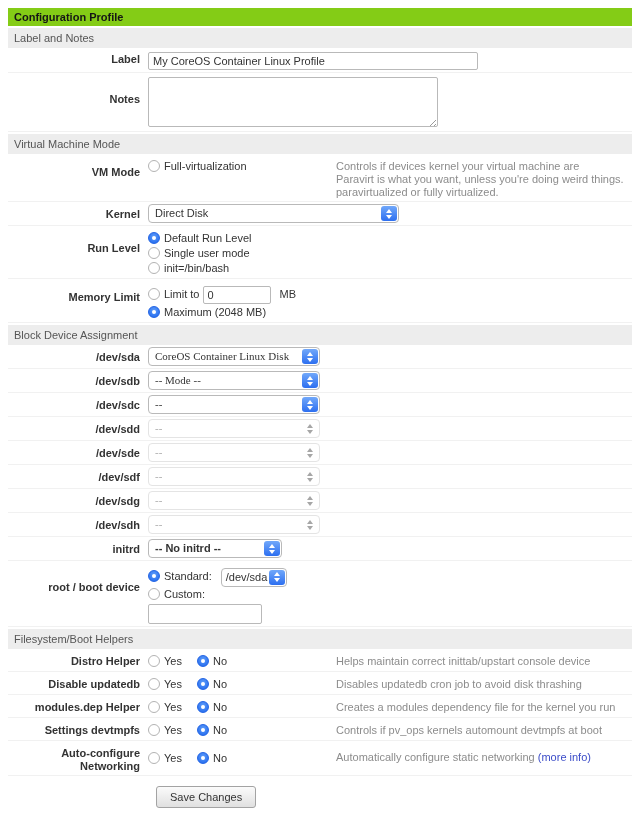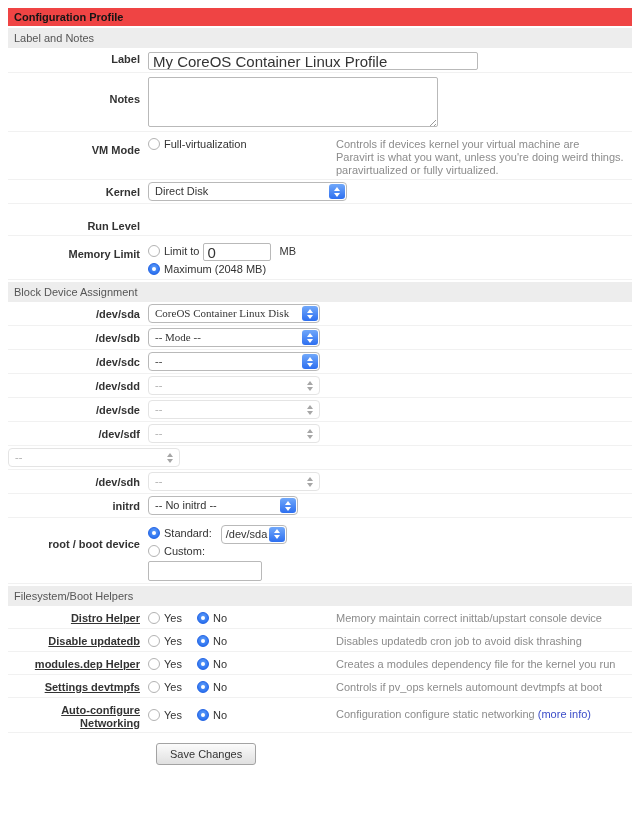--- a/index.html
+++ b/index.html
@@ -1,30 +1,30 @@
 <!DOCTYPE html>
 <html><head>
 <meta charset="utf-8">
 <style>
   html,body{margin:0;padding:0;background:#fff;}
   body{width:640px;height:819px;font-family:"Liberation Sans",sans-serif;font-size:11px;color:#333;overflow:hidden;}
   .page{padding:8px;}
 
-  .title-bar{background:#ef4444;color:#151515;font-weight:bold;padding:3px 6px;height:12px;line-height:12px;}
+  .title-bar{background:#84cc16;color:#151515;font-weight:bold;padding:3px 6px;height:12px;line-height:12px;}
   .section-bar{background:#ededed;color:#555;padding:4px 6px;margin-top:2px;height:12px;line-height:12px;}
 
   .form-row{display:flex;align-items:flex-start;padding:2px 0;border-bottom:1px solid #f1f1f1;}
   .label-col{flex:0 0 140px;width:140px;box-sizing:border-box;text-align:right;font-weight:bold;color:#333;padding-right:8px;padding-top:4px;line-height:13px;}
   .control-col{flex:0 0 188px;width:188px;}
   .help-col{flex:1;color:#8c8c8c;padding-top:4px;line-height:13px;}
 
   .pt3{padding-top:3px;} .pt8{padding-top:8px;} .pt10{padding-top:10px;}
   .pt14{padding-top:14px;} .pt18{padding-top:18px;}
 
-  .text-input{font-family:"Liberation Sans",sans-serif;font-size:15px;color:#333;border:1px solid #b9b9b9;border-radius:2px;height:18px;box-sizing:border-box;padding:1px 4px;margin:0;background:#fff;}
+  .text-input{font-family:"Liberation Sans",sans-serif;font-size:11px;color:#333;border:1px solid #b9b9b9;border-radius:2px;height:18px;box-sizing:border-box;padding:1px 4px;margin:0;background:#fff;}
   .label-input{width:330px;margin-top:2px;}
   .mem-input{width:68px;vertical-align:middle;}
   .custom-input{width:114px;height:20px;margin-top:2px;}
 
   .notes-wrap{position:relative;display:inline-block;margin-top:2px;}
   .notes-area{font-family:"Liberation Sans",sans-serif;font-size:11px;border:1px solid #b9b9b9;border-radius:2px;width:290px;height:50px;box-sizing:border-box;resize:none;padding:2px 4px;}
   .resize-handle{position:absolute;right:2px;bottom:3px;width:9px;height:9px;background:repeating-linear-gradient(135deg,transparent 0 2px,#9a9a9a 2px 3px);clip-path:polygon(100% 0,0 100%,100% 100%);}
 
   .radio-line{display:block;height:15px;line-height:15px;white-space:nowrap;}
   .radio{display:inline-block;width:12px;height:12px;border-radius:50%;background:#fff;border:1px solid #b3b3b3;box-sizing:border-box;vertical-align:-2px;margin-right:4px;position:relative;}
@@ -34,29 +34,29 @@
   .sel{position:relative;display:inline-block;height:19px;line-height:17px;box-sizing:border-box;border:1px solid #b9b9b9;border-radius:4px;background:#fff;padding:0 22px 0 6px;color:#333;white-space:nowrap;overflow:hidden;vertical-align:middle;}
   .sel .sel-text{display:inline-block;height:17px;line-height:17px;}
   .stepper{position:absolute;right:1px;top:1px;bottom:1px;width:16px;border-radius:3px;background:linear-gradient(#71a8fa,#2d6ff0);display:flex;flex-direction:column;align-items:center;justify-content:center;gap:2px;}
   .au{width:0;height:0;border-left:3px solid transparent;border-right:3px solid transparent;border-bottom:4px solid #fff;}
   .ad{width:0;height:0;border-left:3px solid transparent;border-right:3px solid transparent;border-top:4px solid #fff;}
   .sel.disabled{border-color:#e4e4e4;color:#ababab;}
   .sel.disabled .stepper{background:none;}
   .sel.disabled .au{border-bottom-color:#a6a6a6;}
   .sel.disabled .ad{border-top-color:#a6a6a6;}
 
-  .w229{width:199px;} .w172{width:172px;font-family:Liberation Serif, serif;} .w150{width:150px;} .w66{width:66px;padding-left:4px;}
+  .w229{width:251px;} .w172{width:172px;font-family:Liberation Serif, serif;} .w150{width:134px;font-weight:bold;} .w66{width:66px;padding-left:4px;}
 
   .inline-label{color:#333;}
   .gap6{margin-left:6px;} .gap12{margin-left:12px;}
   .help-link{color:#3b4cc8;text-decoration:none;}
 
   .save-row{margin:10px 0 0 148px;}
   .save-btn{font-family:"Liberation Sans",sans-serif;font-size:11px;color:#333;background:linear-gradient(#fbfbfb,#e0e0e0);border:1px solid #a3a3a3;border-radius:3px;height:22px;padding:0 13px;}
-  .helpers .label-col{padding-top:4px;text-decoration:underline;}
+  .helpers .label-col{padding-top:4px;}
   .nw{white-space:nowrap;}
 </style>
 </head>
 <body>
 
 <div class="page">
 
   <div class="title-bar">Configuration Profile</div>
 
   <div class="section-bar">Label and Notes</div>
@@ -71,20 +71,21 @@
   <div class="form-row">
     <div class="label-col pt18">Notes</div>
     <div class="control-col">
       <span class="notes-wrap">
         <textarea class="notes-area" style=""></textarea>
         <span class="resize-handle"></span>
       </span>
     </div>
   </div>
 
+  <div class="section-bar">Virtual Machine Mode</div>
 
   <div class="form-row">
     <div class="label-col pt10">VM Mode</div>
     <div class="control-col pt3">
       <label class="radio-line">
         <span class="radio"></span><span>Full-virtualization</span>
       </label>
     </div>
     <div class="help-col">
       <div>Controls if devices kernel your virtual machine are</div>
@@ -102,20 +103,31 @@
         <span class="stepper">
             <i class="au"></i>
             <i class="ad"></i>
           </span>
       </span>
     </div>
   </div>
 
   <div class="form-row">
     <div class="label-col pt14">Run Level</div>
+    <div class="control-col pt3">
+      <label class="radio-line">
+        <span class="radio checked"></span><span>Default Run Level</span>
+      </label>
+      <label class="radio-line">
+        <span class="radio"></span><span>Single user mode</span>
+      </label>
+      <label class="radio-line">
+        <span class="radio"></span><span>init=/bin/bash</span>
+      </label>
+    </div>
   </div>
 
   <div class="form-row">
     <div class="label-col pt10">Memory Limit</div>
     <div class="control-col pt3">
       <div class="radio-line nw" style="height:21px;line-height:21px;">
         <span class="radio"></span><span class="inline-label">Limit to</span>
         <input class="text-input mem-input" type="text" value="0" style="">
         <span class="inline-label gap6">MB</span>
       </div>
@@ -199,20 +211,21 @@
         <span class="sel-text">--</span>
         <span class="stepper">
             <i class="au"></i>
             <i class="ad"></i>
           </span>
       </span>
     </div>
   </div>
 
   <div class="form-row">
+    <div class="label-col">/dev/sdg</div>
     <div class="control-col">
       <span class="sel w172 disabled">
         <span class="sel-text">--</span>
         <span class="stepper">
             <i class="au"></i>
             <i class="ad"></i>
           </span>
       </span>
     </div>
   </div>
@@ -268,21 +281,21 @@
   <div class="helpers">
 
     <div class="form-row">
       <div class="label-col">Distro Helper</div>
       <div class="control-col pt3">
         <span class="radio-line nw" style="display:inline-block">
           <label><span class="radio"></span><span>Yes</span></label>
           <label class="gap12"><span class="radio checked"></span><span>No</span></label>
         </span>
       </div>
-      <div class="help-col">Memory maintain correct inittab/upstart console device</div>
+      <div class="help-col">Helps maintain correct inittab/upstart console device</div>
     </div>
 
     <div class="form-row">
       <div class="label-col">Disable updatedb</div>
       <div class="control-col pt3">
         <span class="radio-line nw" style="display:inline-block">
           <label><span class="radio"></span><span>Yes</span></label>
           <label class="gap12"><span class="radio checked"></span><span>No</span></label>
         </span>
       </div>
@@ -313,21 +326,21 @@
 
     <div class="form-row">
       <div class="label-col">Auto-configure Networking</div>
       <div class="control-col pt8">
         <span class="radio-line nw" style="display:inline-block">
           <label><span class="radio"></span><span>Yes</span></label>
           <label class="gap12"><span class="radio checked"></span><span>No</span></label>
         </span>
       </div>
       <div class="help-col pt8">
-        <span>Configuration configure static networking</span>
+        <span>Automatically configure static networking</span>
         <a href="#" class="help-link">(more info)</a>
       </div>
     </div>
 
   </div>
 
   <div class="save-row">
     <button class="save-btn">Save Changes</button>
   </div>
 

